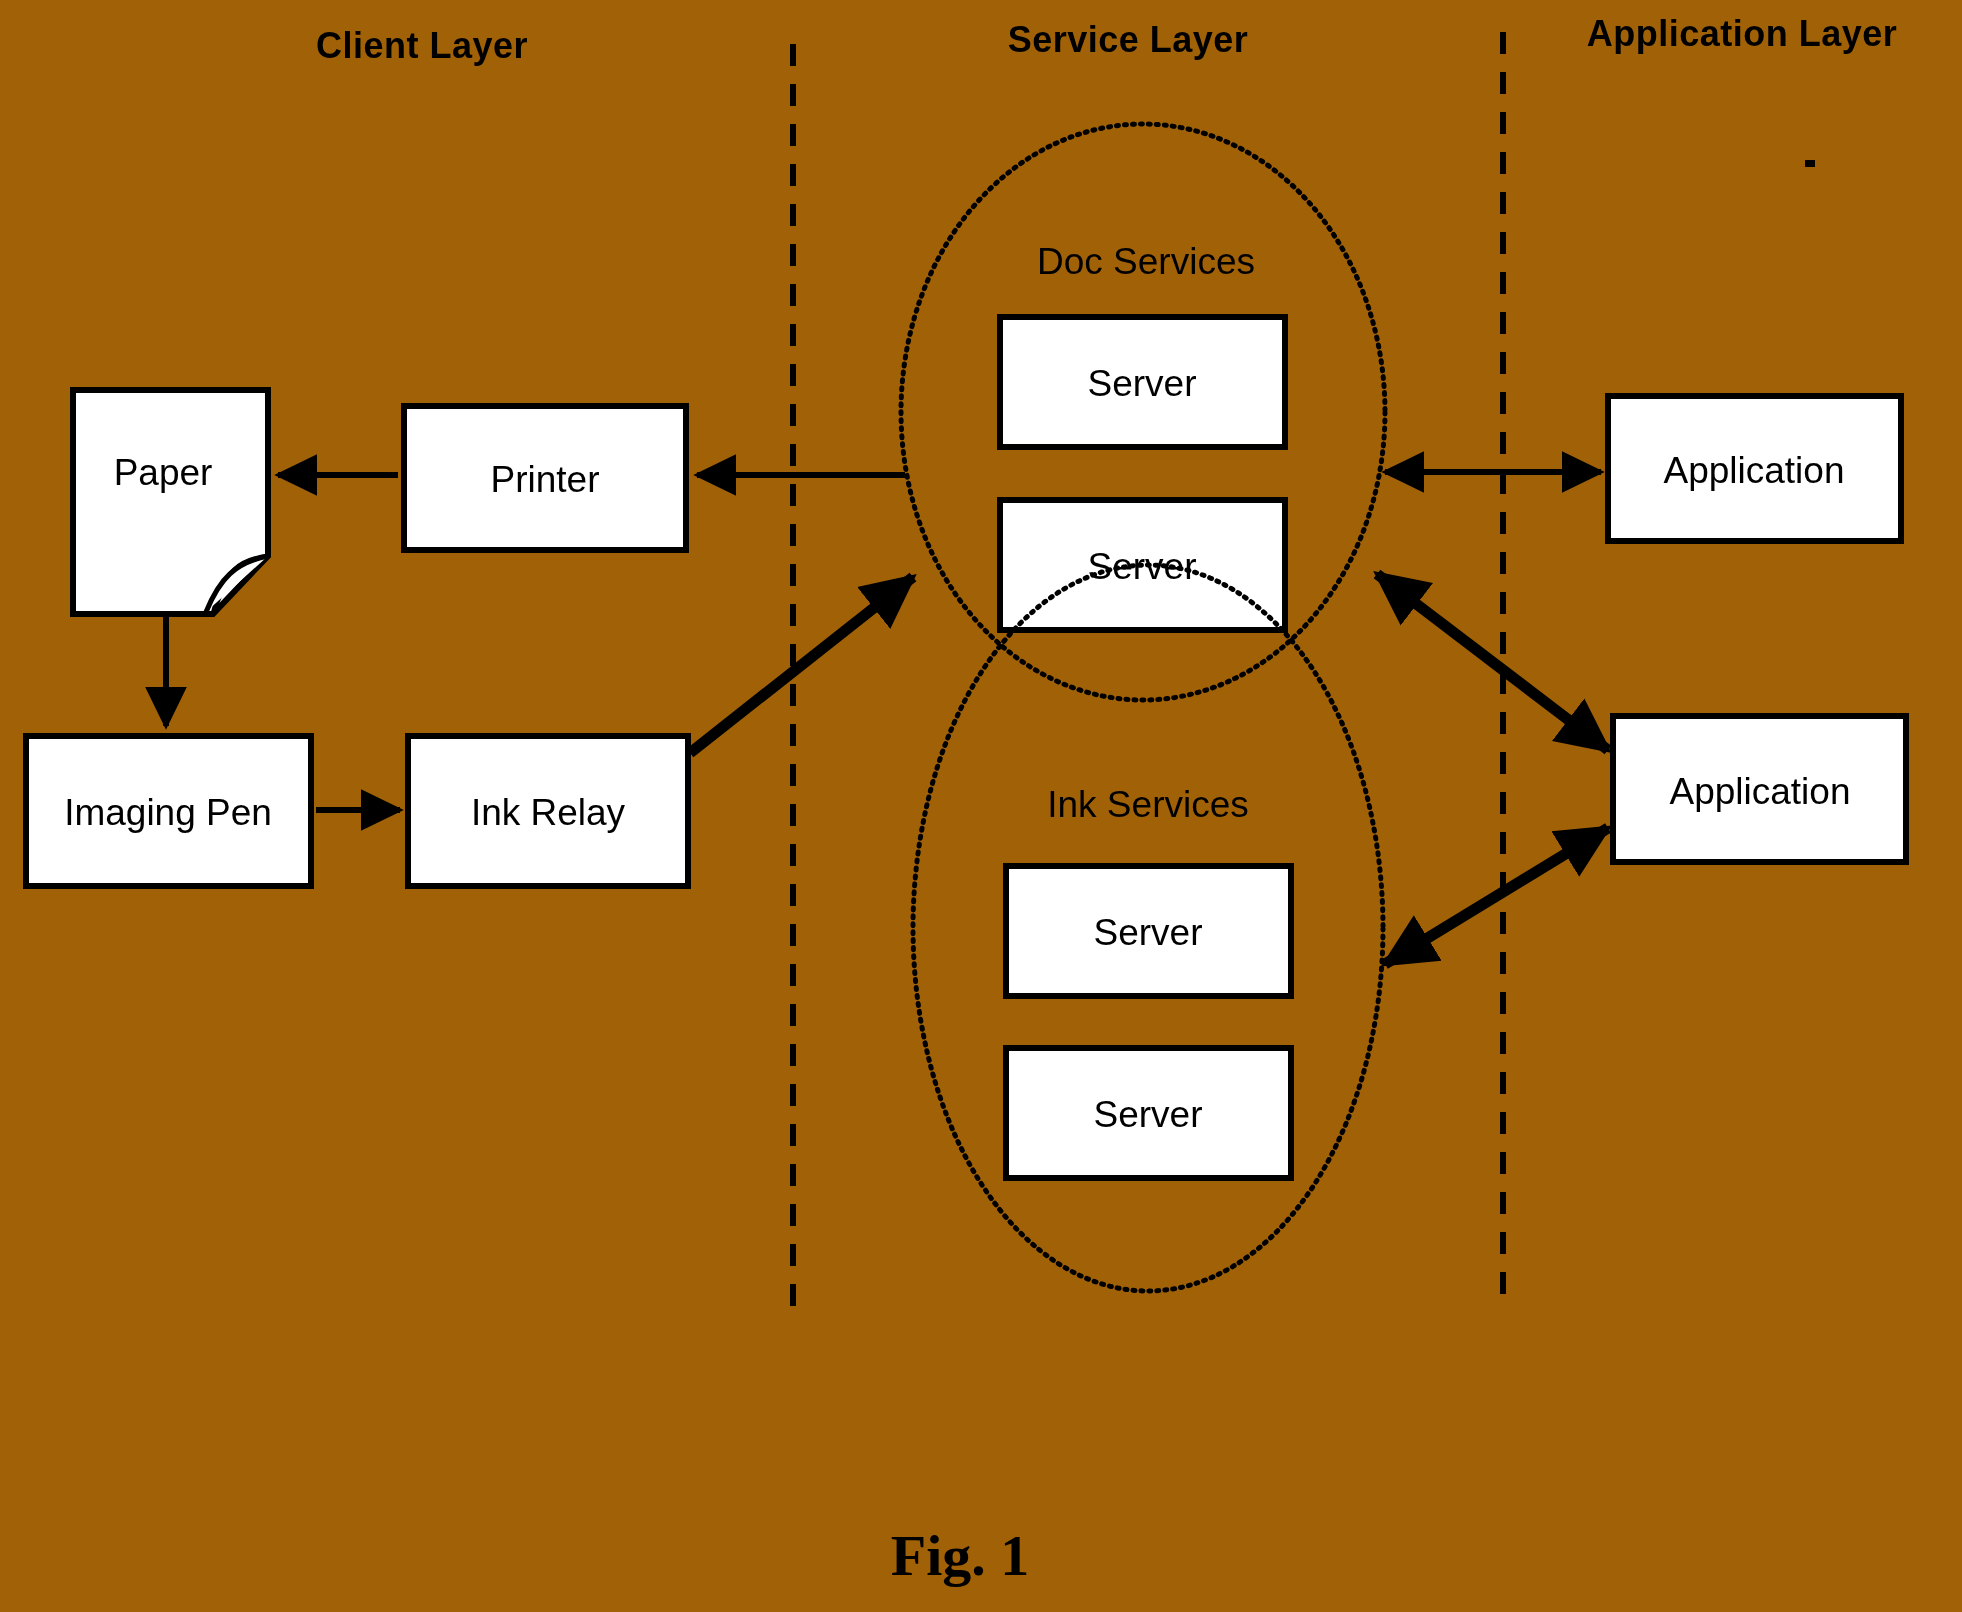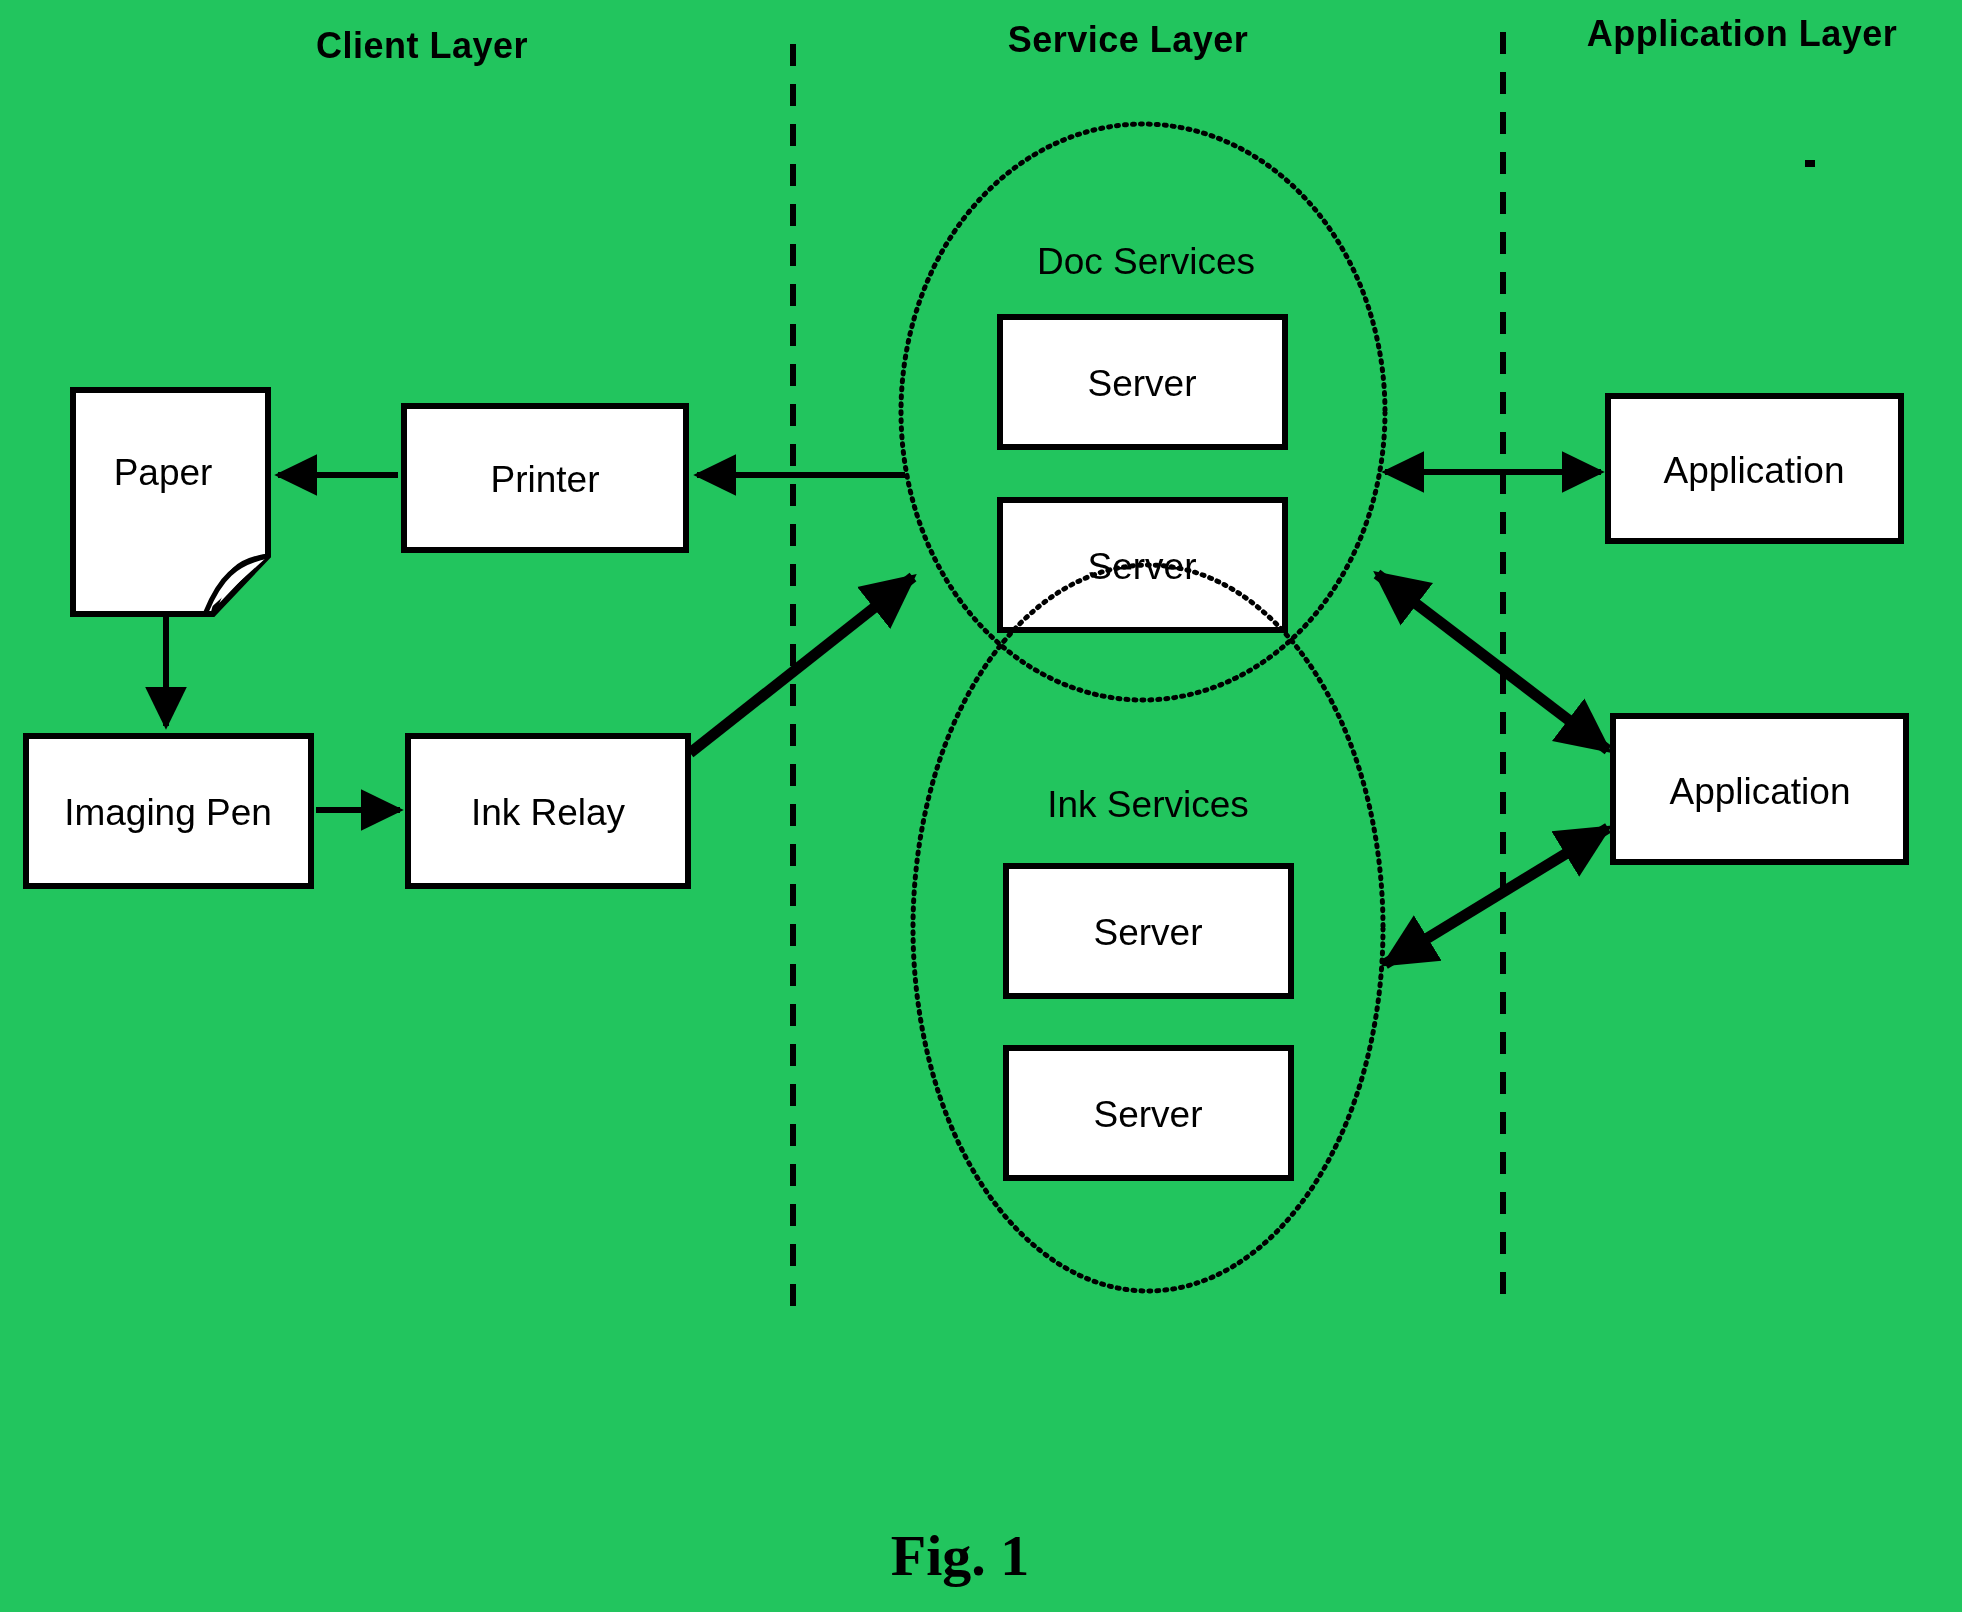--- a/index.html
+++ b/index.html
@@ -9,21 +9,21 @@
     background: #ffffff;
   }
   body {
     font-family: "Liberation Sans", sans-serif;
     color: #000000;
   }
   #figure-root {
     position: relative;
     width: 1962px;
     height: 1612px;
-    background: #22c55e;
+    background: #a16207;
     overflow: hidden;
   }
   #figure-svg {
     position: absolute;
     top: 0;
     left: 0;
     width: 1962px;
     height: 1612px;
     display: block;
   }

